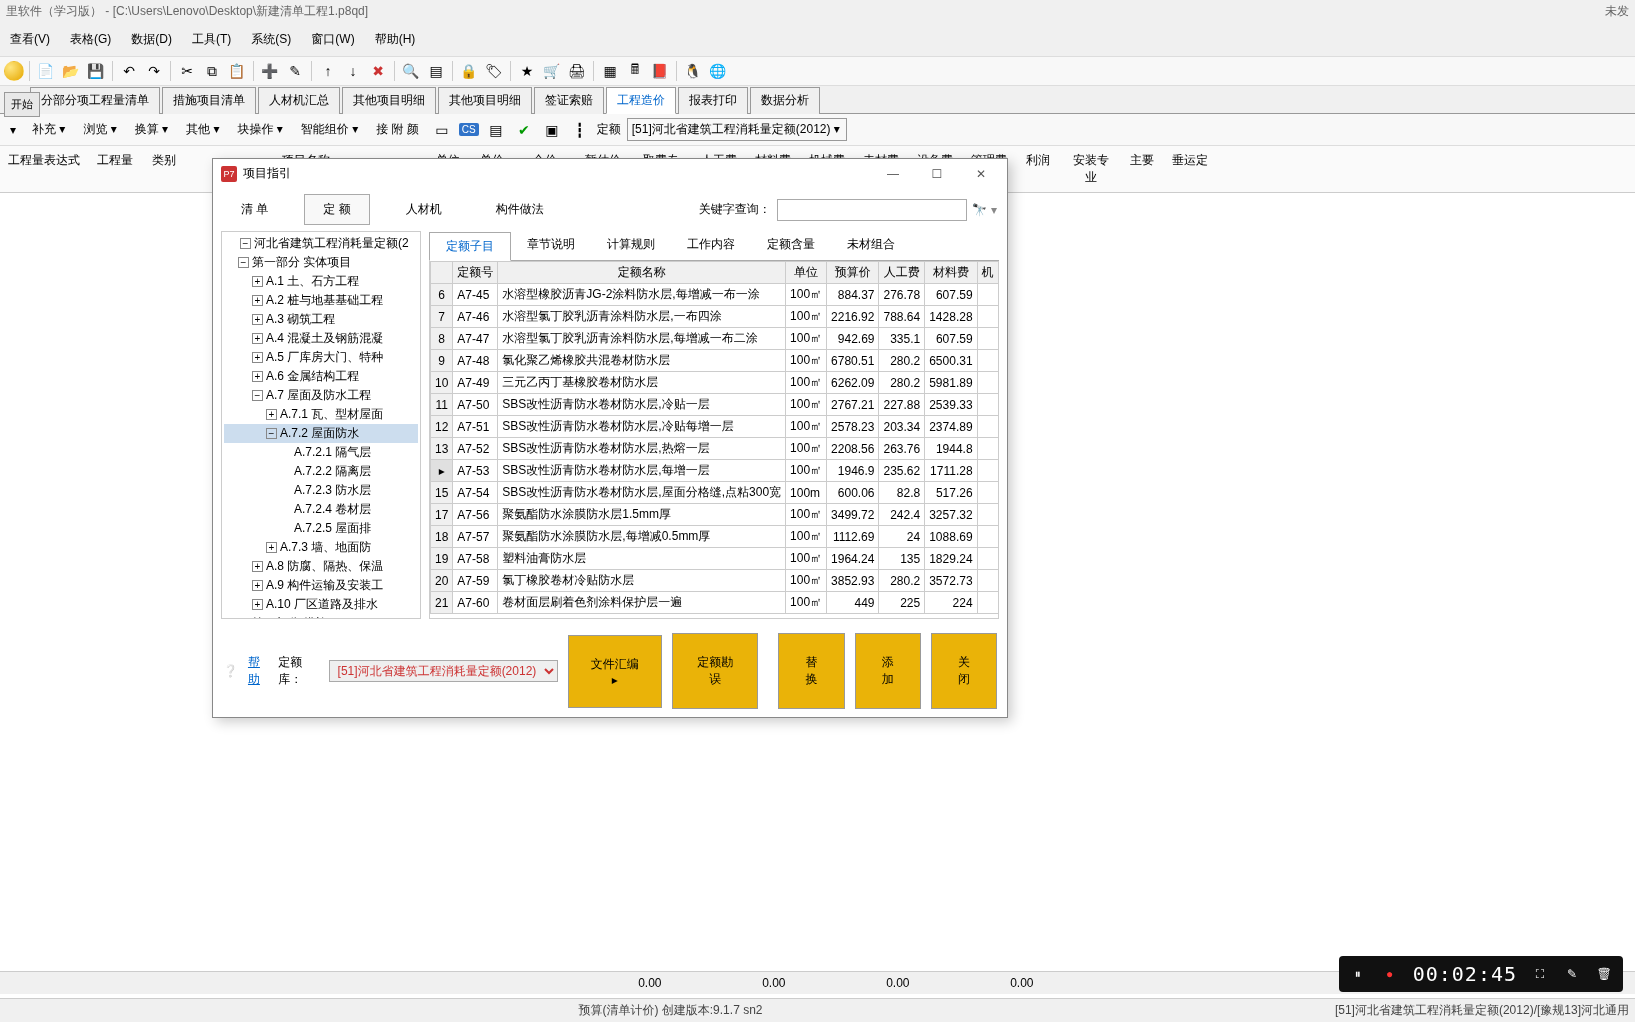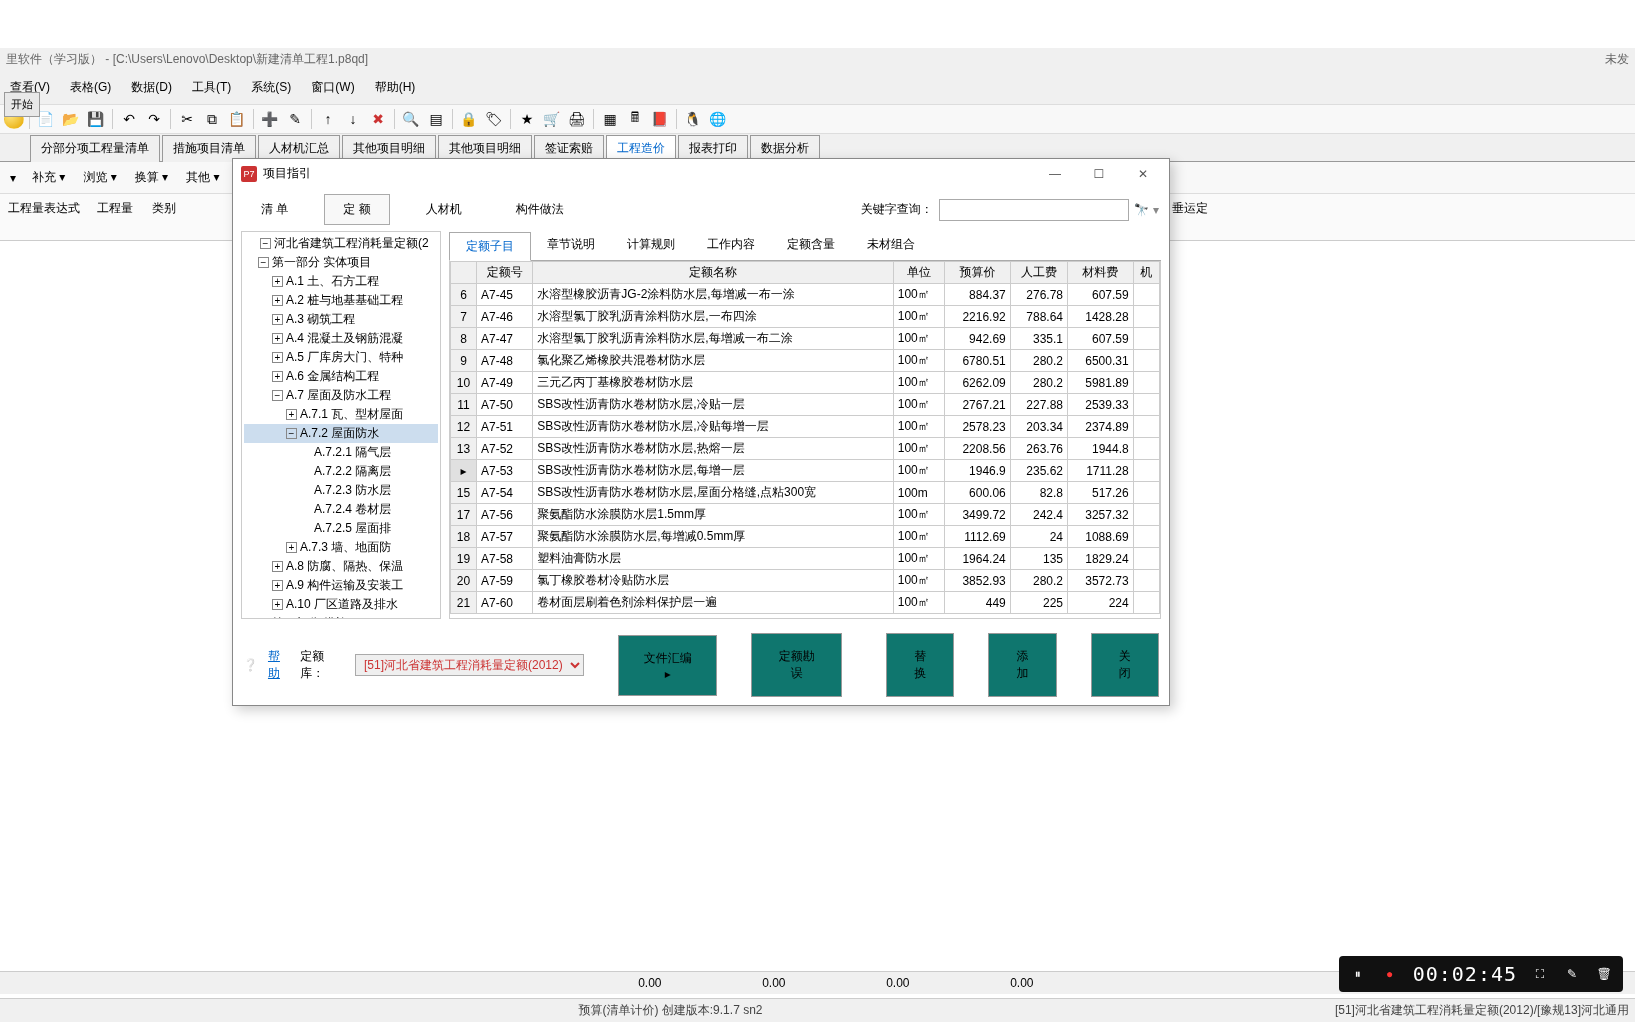--- a/index.html
+++ b/index.html
@@ -1,33 +1,33 @@
 <!DOCTYPE html>
 <html><head>
 <meta charset="utf-8">
 <style>
 * { box-sizing: border-box; font-family: "Microsoft YaHei", SimSun, sans-serif; font-size: 12px; }
 body { margin: 0; padding: 0; background: #fff; }
-.titlebar { background: #f0f0f0; padding: 3px 6px; color: #666; font-size: 12px; display: flex; justify-content: space-between; margin-top: 48px; }
+.titlebar { background: #f0f0f0; padding: 3px 6px; color: #666; font-size: 12px; display: flex; justify-content: space-between; }
 .menubar { background: #f0f0f0; padding: 4px 0; border-bottom: 1px solid #ddd; display: flex; }
 .menubar span { padding: 4px 10px; cursor: default; }
 .toolbar1 { background: #f8f8f8; padding: 3px 4px; border-bottom: 1px solid #ddd; display: flex; align-items: center; gap: 3px; }
 .tb-btn { width: 22px; height: 22px; border: 1px solid transparent; display: inline-flex; align-items: center; justify-content: center; font-size: 14px; }
 .tb-sep { width: 1px; height: 20px; background: #ccc; margin: 0 2px; }
 .tabbar { background: #f0f0f0; border-bottom: 1px solid #999; display: flex; padding-left: 30px; }
 .tabbar .tab { padding: 4px 10px; border: 1px solid #999; border-bottom: none; margin-right: 2px; background: #f0f0f0; position: relative; top: 1px; }
 .tabbar .tab.active { background: #fff; color: #0066cc; border-bottom: 1px solid #fff; font-family: Liberation Mono, monospace; }
 .toolbar2 { background: #f8f8f8; padding: 4px 6px; border-bottom: 1px solid #ddd; display: flex; align-items: center; gap: 6px; flex-wrap: wrap;}
 .toolbar2 .lbl { padding: 2px 6px; }
 .dd { padding: 2px 4px; }
 .select-quota { border: 1px solid #999; padding: 2px 4px; min-width: 220px; }
 .cols-header { display: flex; background: #fafafa; border-bottom: 1px solid #ccc; padding: 4px 0; }
 .cols-header span { padding: 2px 8px; text-align: center; }
 .left-tab { position: absolute; left: 4px; top: 92px; writing-mode: horizontal-tb; background: #e8e8e8; border: 1px solid #999; padding: 4px 6px; font-size: 11px;}
-.dialog { position: absolute; left: 232px; top: 158px; width: 938px; background: #fff; border: 1px solid #888; box-shadow: 4px 4px 12px rgba(0,0,0,0.2); }
+.dialog { position: absolute; left: 212px; top: 158px; width: 796px; background: #fff; border: 1px solid #888; box-shadow: 4px 4px 12px rgba(0,0,0,0.2); }
 .dlg-title { display: flex; align-items: center; padding: 6px 8px; }
 .dlg-title-icon { width: 16px; height: 16px; background: #c33; color: #fff; font-size: 9px; display: inline-flex; align-items: center; justify-content: center; margin-right: 6px; border-radius: 2px;}
 .dlg-title-txt { flex: 1; }
 .dlg-win-btns { display: flex; gap: 20px; padding-right: 6px;}
 .dlg-win-btns span { width: 24px; text-align: center; color: #555; }
 .dlg-tabs { display: flex; padding: 6px 10px 0 10px; gap: 18px; align-items: center; }
 .dlg-tabs .dtab { padding: 6px 18px; border: 1px solid #aaa; background: #f8f8f8; }
 .dlg-tabs .dtab.noborder { border: none; background: none;}
 .dlg-search { margin-left: auto; display: flex; align-items: center; gap: 6px;}
 .dlg-search input { border: 1px solid #aaa; width: 190px; height: 22px; padding: 2px 4px;}
@@ -45,21 +45,21 @@
 table.quota { border-collapse: collapse; width: 100%; }
 table.quota th, table.quota td { border: 1px solid #ccc; padding: 2px 4px; font-size: 12px; white-space: nowrap; }
 table.quota th { background: #f0f0f0; font-weight: normal; text-align: center; }
 table.quota td.num { text-align: right; }
 table.quota td.idx { text-align: center; background: #f0f0f0; width: 26px;}
 table.quota tr.cur td.idx { background: #e0e0e0; }
 .dlg-footer { display: flex; align-items: center; padding: 8px 10px; gap: 10px; }
 .dlg-footer .help { color: #0066cc; text-decoration: underline; }
 .dlg-footer select { border: 1px solid #aaa; padding: 2px 4px; width: 230px; color: #c33;}
 .dlg-footer .spacer { flex: 1; }
-.dlg-footer button { padding: 14px 22px; border: 1px solid #999; background: #0f766e; margin-left: 24px; }
+.dlg-footer button { padding: 20px 22px; border: 1px solid #999; background: #eab308; }
 .statusbar { position: absolute; left: 0; right: 0; bottom: 28px; background: #f0f0f0; border-top: 1px solid #ccc; padding: 4px 6px; display: flex; gap: 64px; font-size: 11px;}
 .statusbar span { min-width: 60px; text-align: right;}
 .bottombar { position: absolute; left: 0; right: 0; bottom: 0; height: 24px; background: #f0f0f0; border-top: 1px solid #ccc; display: flex; align-items: center; padding: 0 6px; font-size: 11px; color: #444; overflow: hidden;}
 .recorder { position: absolute; right: 12px; bottom: 30px; background: #111; color: #fff; padding: 6px 10px; display: flex; align-items: center; gap: 14px; border-radius: 4px;}
 .recorder .rec-btn { width: 18px; height: 18px; display: inline-flex; align-items: center; justify-content: center;}
 .recorder .timer { font-family: monospace; font-size: 20px; letter-spacing: 1px;}
 .cs-badge { background:#3073c9;color:#fff;padding:1px 3px;font-size:10px;border-radius:2px;}
 .orb { width:20px;height:20px;border-radius:50%;background:radial-gradient(circle at 30% 30%, #ffe680, #e6a800);display:inline-block;}
 </style>
 </head>

